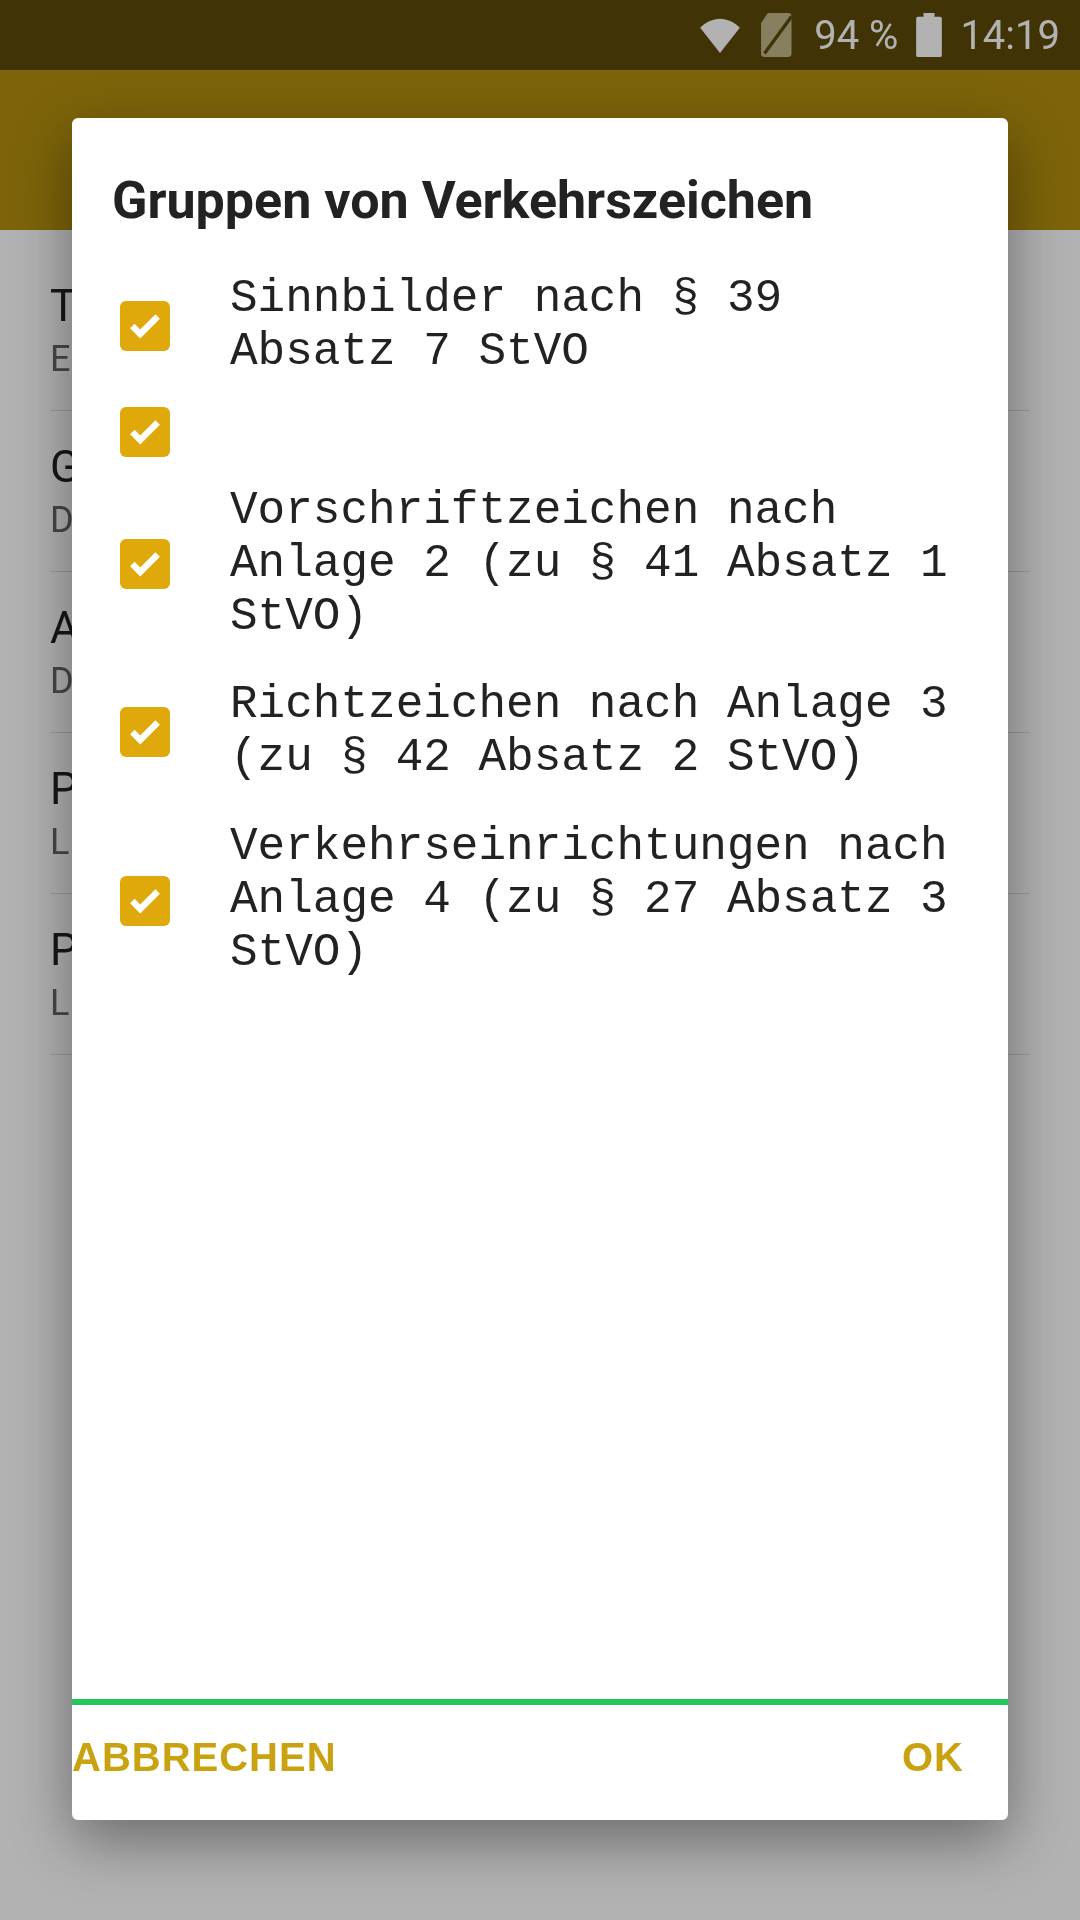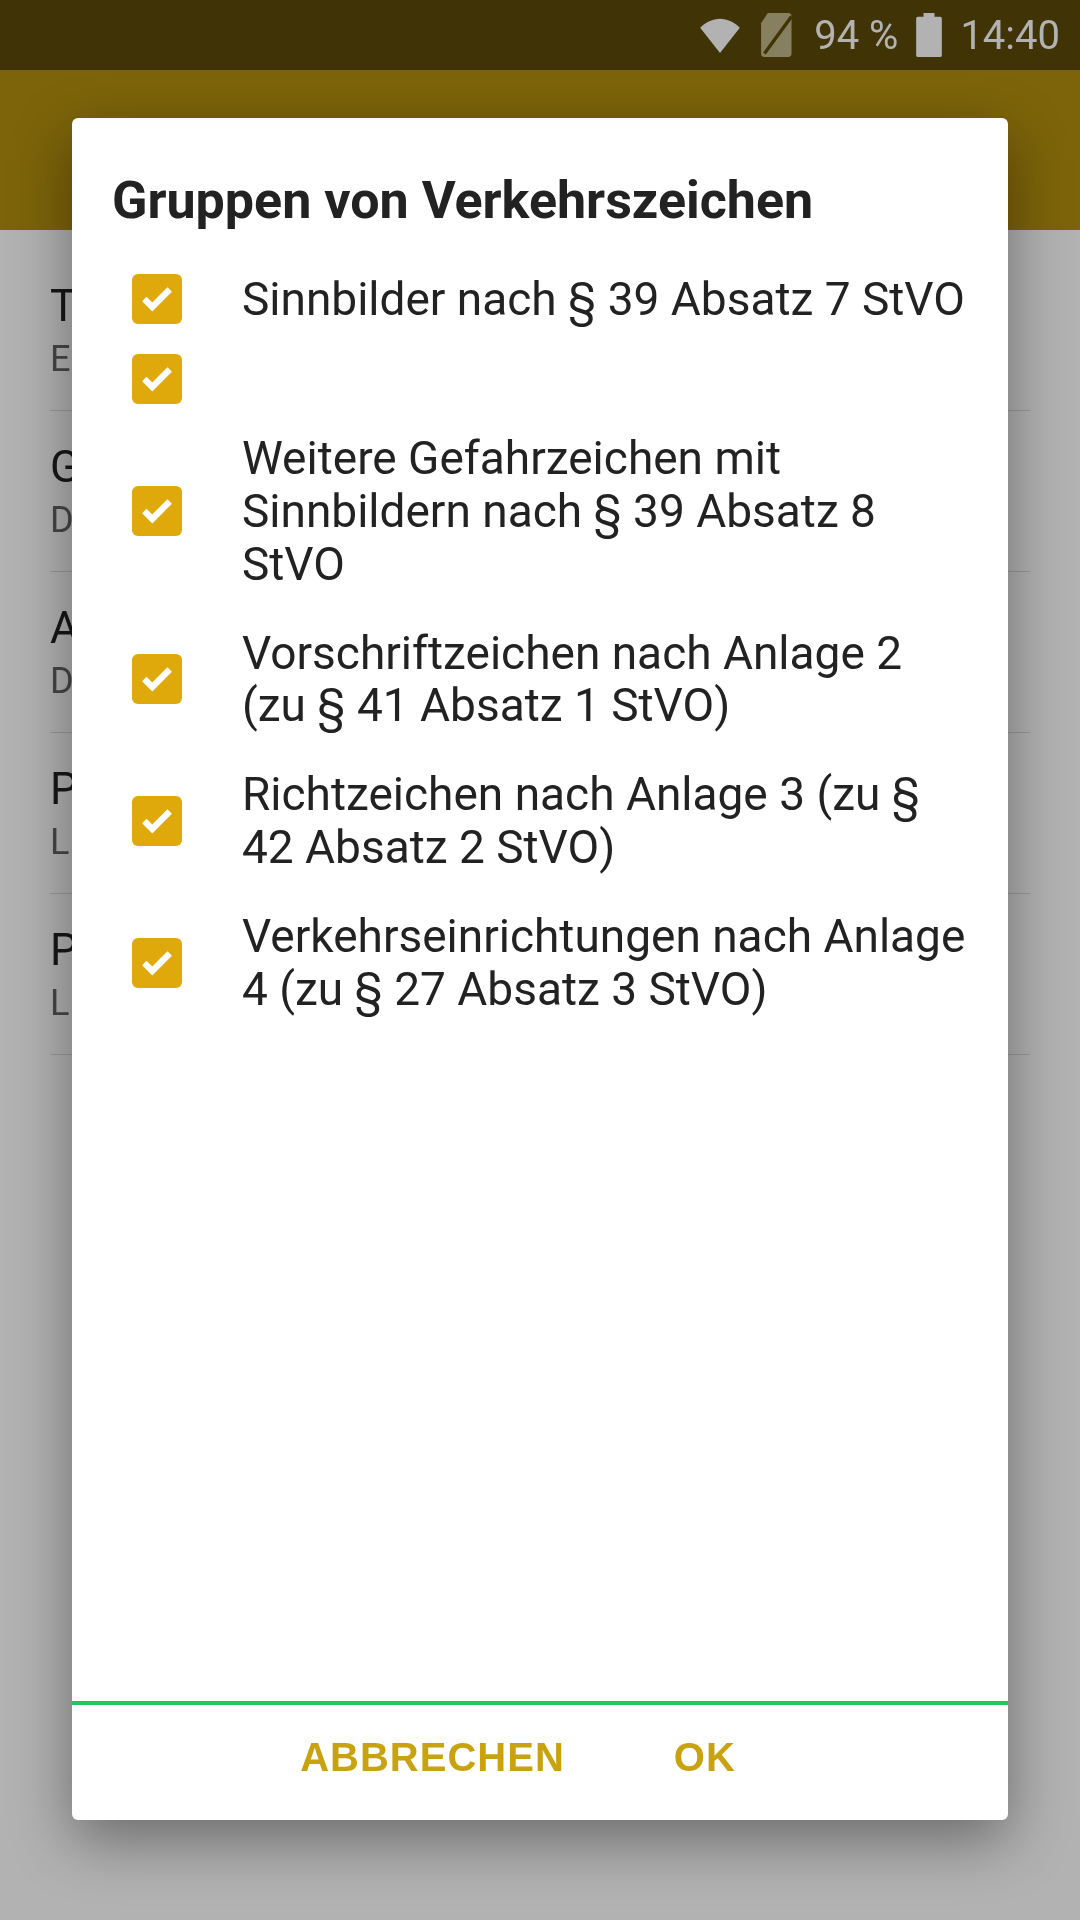--- a/index.html
+++ b/index.html
@@ -27,33 +27,33 @@
     position: absolute; inset: 0; background: rgba(0,0,0,0.30);
   }
   .dialog {
     position: absolute; left: 72px; right: 72px; top: 118px; bottom: 100px;
     background: #fff; border-radius: 6px; box-shadow: 0 20px 60px rgba(0,0,0,.4);
     display: flex; flex-direction: column;
   }
   .dialog-title {
     padding: 52px 40px 24px 40px; font-size: 52px; font-weight: 700; color: #222;
   }
-  .dialog-list { flex: 1; overflow: hidden; padding: 0 40px 10px 40px; }
+  .dialog-list { flex: 1; overflow: hidden; padding: 0 40px 10px 28px; font-family: Liberation Mono, monospace; }
   .opt { display: flex; align-items: center; gap: 40px; padding: 10px 0; }
   .opt:last-child { margin-bottom: 6px; }
   .cbwrap { width: 90px; display: flex; justify-content: center; }
   .cb {
     width: 50px; height: 50px; border-radius: 6px; background: #dfa90c;
     display: flex; align-items: center; justify-content: center; flex: none;
   }
   .cb svg { width: 38px; height: 38px; }
   .opt-label { font-size: 46px; line-height: 1.15; color: #222; flex: 1; padding: 8px 0; }
   .dialog-actions {
-    border-top: 4px solid #22c55e; padding: 30px 44px 40px 0;
-    display: flex; justify-content: center; gap: 109px;
+    border-top: 6px solid #22c55e; padding: 30px 44px 40px 0;
+    display: flex; justify-content: space-between; gap: 109px;
   }
   .dlg-btn {
     background: none; border: none; font-size: 40px; font-weight: 700;
     color: #c9a30f; letter-spacing: 1px; cursor: pointer;
   }
 </style>
 </head>
 <body>
 
 <div class="root">
@@ -68,21 +68,21 @@
           <path fill="#c0b68a" d="M4 0h12a2 2 0 0 1 2 2v22a2 2 0 0 1-2 2H2a2 2 0 0 1-2-2V6l4-6z"></path>
           <path stroke="#5c4a09" stroke-width="2" d="M2 24L18 2"></path>
         </svg>
     </span>
     <span>94 %</span>
     <span class="batt">
       <svg width="26" height="44" viewBox="0 0 14 24">
           <path fill="#fff" d="M4 0h6v2h3a1 1 0 0 1 1 1v20a1 1 0 0 1-1 1H1a1 1 0 0 1-1-1V3a1 1 0 0 1 1-1h3V0z"></path>
         </svg>
     </span>
-    <span>14:40</span>
+    <span>14:19</span>
   </div>
 
   <div class="appbar"></div>
 
   <div class="bg-list">
     <div class="bg-item">
         <div class="t">T…</div>
         <div class="s">E…</div>
       </div>
     <div class="bg-item">
@@ -132,30 +132,20 @@
           </div>
       </div>
       <div class="opt">
         <div class="cbwrap">
             <div class="cb">
               <svg viewBox="0 0 24 24">
                 <path fill="none" stroke="#fff" stroke-width="4" d="M4 12l5 5L20 6"></path>
               </svg>
             </div>
           </div>
-        <div class="opt-label">Weitere Gefahrzeichen mit Sinnbildern nach § 39 Absatz 8 StVO</div>
-      </div>
-      <div class="opt">
-        <div class="cbwrap">
-            <div class="cb">
-              <svg viewBox="0 0 24 24">
-                <path fill="none" stroke="#fff" stroke-width="4" d="M4 12l5 5L20 6"></path>
-              </svg>
-            </div>
-          </div>
         <div class="opt-label">Vorschriftzeichen nach Anlage 2 (zu § 41 Absatz 1 StVO)</div>
       </div>
       <div class="opt">
         <div class="cbwrap">
             <div class="cb">
               <svg viewBox="0 0 24 24">
                 <path fill="none" stroke="#fff" stroke-width="4" d="M4 12l5 5L20 6"></path>
               </svg>
             </div>
           </div>

